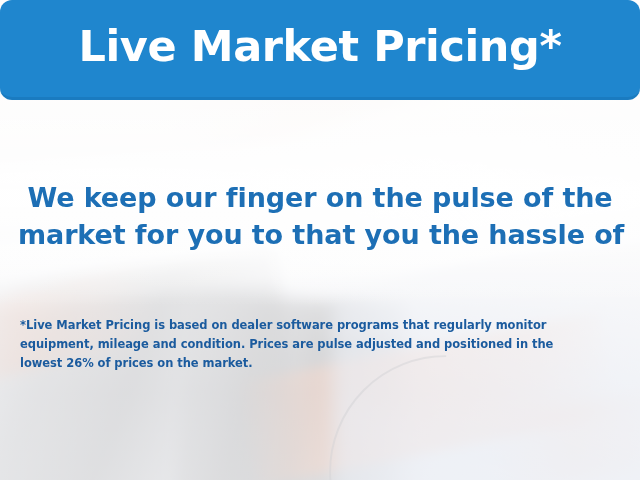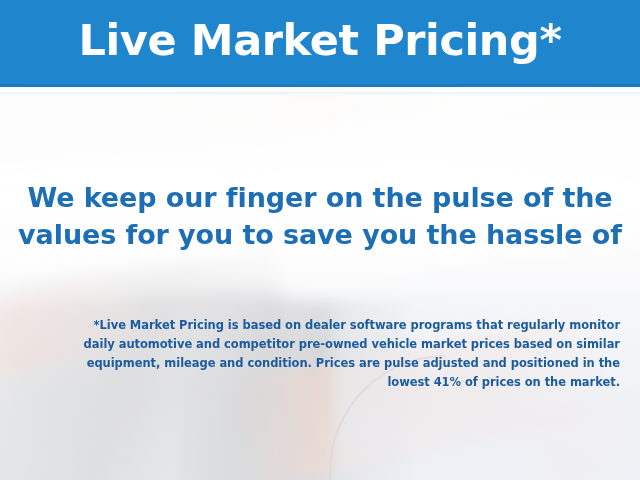--- a/index.html
+++ b/index.html
@@ -250,28 +250,29 @@
         rgba(255,255,255,0.30) 78%,
         rgba(255,255,255,0.00) 100%);
   }
 
   
   .header-banner {
     position: absolute;
     left: 0;
     top: 0;
     width: 100%;
-    height: 87px;
+    height: 100px;
     background: #1f86ce;
     display: flex;
     align-items: center;
     justify-content: center;
     box-sizing: border-box;
     border-bottom: 3px solid #1a7bc0;
     z-index: 5;
+    border-radius: 12px;
   }
   .header-title {
     color: #ffffff;
     font-family: "DejaVu Sans", sans-serif;
     font-size: 43px;
     font-weight: bold;
     letter-spacing: -0.4px;
     line-height: 1;
     white-space: nowrap;
     margin: 0;
@@ -318,21 +319,21 @@
     line-height: 37px;
     letter-spacing: -0.1px;
     white-space: nowrap;
   }
 
   .disclaimer-block {
     position: absolute;
     left: 0;
     top: 224px;
     width: 100%;
-    text-align: right;
+    text-align: left;
     padding: 0 20px;
     box-sizing: border-box;
   }
   .disclaimer-line {
     color: #1b5b9e;
     font-family: "DejaVu Sans", sans-serif;
     font-size: 11.5px;
     font-weight: bold;
     line-height: 19px;
     letter-spacing: -0.05px;
@@ -364,25 +365,24 @@
 
   <div class="header-banner">
     <h1 class="header-title">Live Market Pricing*</h1>
   </div>
   <div class="header-underglow"></div>
 
   <div class="content-area">
 
     <div class="headline-block">
       <div class="headline-line">We keep our finger on the pulse of the</div>
-      <div class="headline-line">values for you to save you the hassle of</div>
+      <div class="headline-line">market for you to that you the hassle of</div>
     </div>
 
     <div class="disclaimer-block">
       <div class="disclaimer-line">*Live Market Pricing is based on dealer software programs that regularly monitor</div>
-      <div class="disclaimer-line">daily automotive and competitor pre-owned vehicle market prices based on similar</div>
       <div class="disclaimer-line">equipment, mileage and condition. Prices are pulse adjusted and positioned in the</div>
-      <div class="disclaimer-line">lowest 41% of prices on the market.</div>
+      <div class="disclaimer-line">lowest 26% of prices on the market.</div>
     </div>
 
   </div>
 
 </div>
 
 </body></html>

